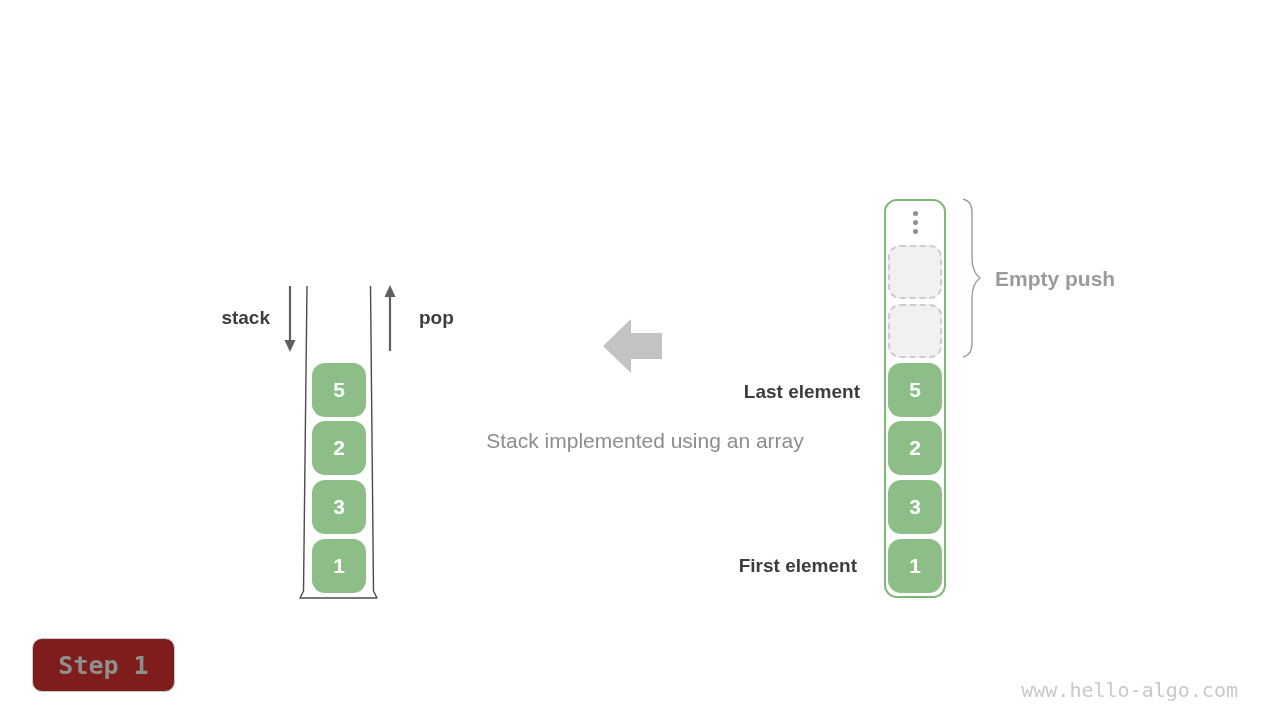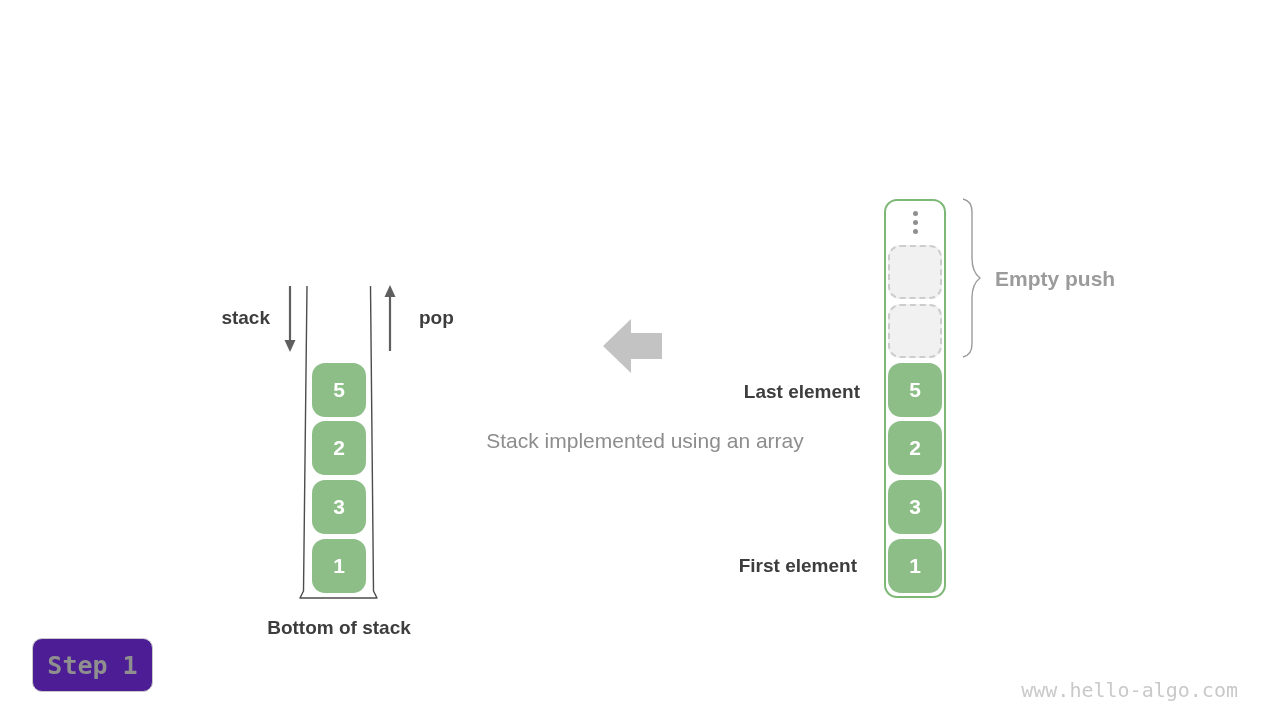--- a/index.html
+++ b/index.html
@@ -21,22 +21,22 @@
     position:absolute;width:50px;height:50px;border-radius:12px;
     background:#f1f1f1;border:2px dashed #cdcdcd;
   }
   .array-box{
     position:absolute;left:884px;top:199px;width:58px;height:395px;
     border:2px solid #7db877;border-radius:13px;background:#ffffff;
   }
   .dots{position:absolute;left:913px;top:211px;width:5px;}
   .dots span{display:block;width:5px;height:5px;border-radius:50%;background:#8f8f8f;margin-bottom:4px;}
   .step-chip{
-    position:absolute;left:32px;top:638px;width:121px;height:54px;
-    border:1.5px solid #c9c9c9;border-radius:10px;background:#4c1d95;
+    position:absolute;left:32px;top:638px;width:143px;height:54px;
+    border:1.5px solid #c9c9c9;border-radius:10px;background:#7f1d1d;
     display:flex;align-items:center;justify-content:center;
     font-family:"DejaVu Sans Mono",monospace;font-weight:bold;font-size:25px;color:#8f8f8f;
     box-sizing:border-box;
   }
   .watermark{
     position:absolute;right:42px;top:678px;
     font-family:"DejaVu Sans Mono",monospace;font-size:20px;color:#c9c9c9;white-space:nowrap;
   }
   .ta-c{text-align:center;}
   .ta-r{text-align:right;}
@@ -68,21 +68,20 @@
 
   <div class="abs lbl-dark ta-r" style="left:170px;top:307px;width:100px;">stack</div>
 
   <div class="abs lbl-dark" style="left:419px;top:307px;width:100px;">pop</div>
 
   <div class="cell" style="left:312px;top:363px;">5</div>
   <div class="cell" style="left:312px;top:421px;">2</div>
   <div class="cell" style="left:312px;top:480px;">3</div>
   <div class="cell" style="left:312px;top:539px;">1</div>
 
-  <div class="abs lbl-dark ta-c" style="left:239px;top:617px;width:200px;">Bottom of stack</div>
 
   <div class="abs lbl-gray ta-c" style="left:445px;top:429px;width:400px;">Stack implemented using an array</div>
 
   <div class="array-box"></div>
 
   <div class="dots">
     <span></span>
       <span></span>
       <span></span>
   </div>

